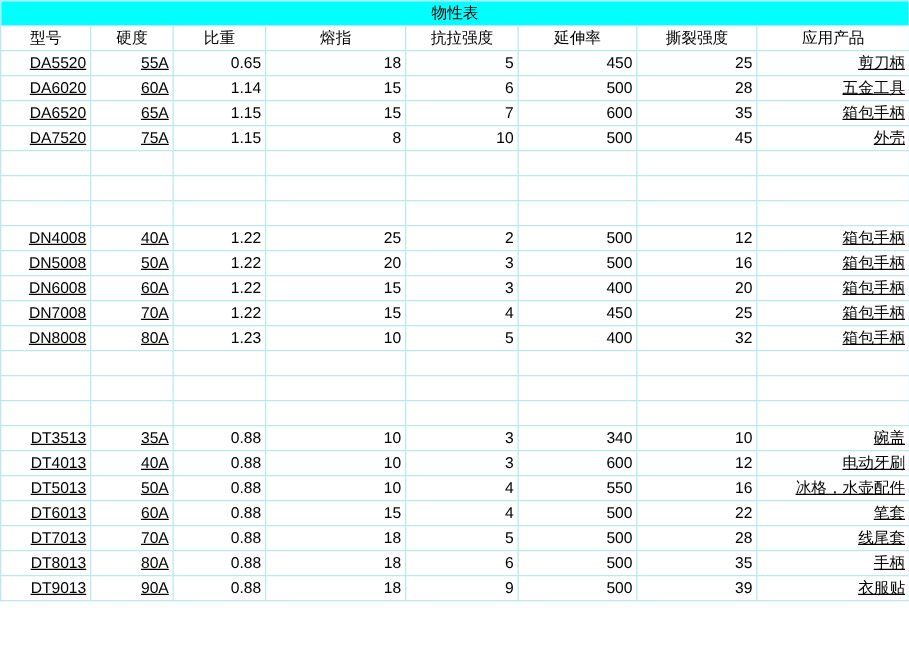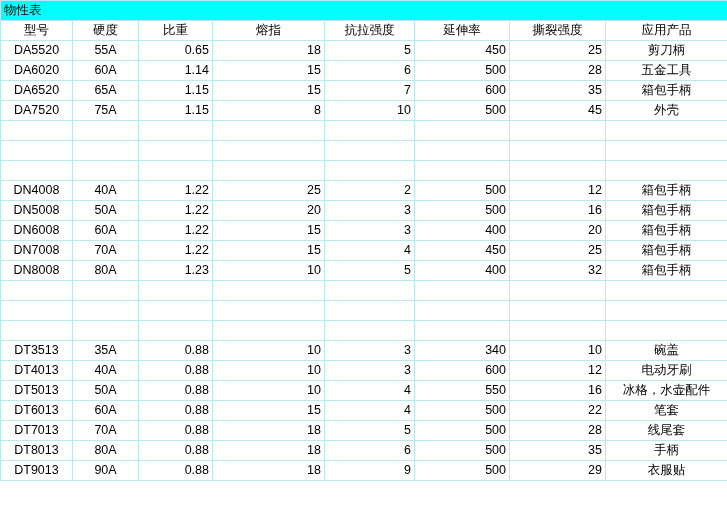--- a/index.html
+++ b/index.html
@@ -30,31 +30,33 @@
     padding: 0 3px;
     height: 19px;
     line-height: 19px;
     overflow: hidden;
     white-space: nowrap;
     font-size: 12.5px;
     vertical-align: middle;
   }
   .title-row td {
     background: #00ffff;
+    text-align: center;
     font-size: 13px;
     height: 20px;
     line-height: 20px;
     border: 1px solid #00ffff;
     margin-top: 48px;
   }
   .num {
     text-align: right;
   }
   .txt {
-    text-align: center;
+    text-align: right;
+    text-decoration: underline;
   }
   .hdr td {
     text-align: center;
   }
   .blank td {
     height: 19px;
   }
   
   col.c0 { width: 72px; }
   col.c1 { width: 66px; }
@@ -309,18 +311,18 @@
         <td class="num">35</td>
         <td class="txt">手柄</td>
       </tr>
       <tr>
         <td class="txt">DT9013</td>
         <td class="txt">90A</td>
         <td class="num">0.88</td>
         <td class="num">18</td>
         <td class="num">9</td>
         <td class="num">500</td>
-        <td class="num">29</td>
+        <td class="num">39</td>
         <td class="txt">衣服贴</td>
       </tr>
     </tbody>
   </table>
 </div>
 
 </body></html>

